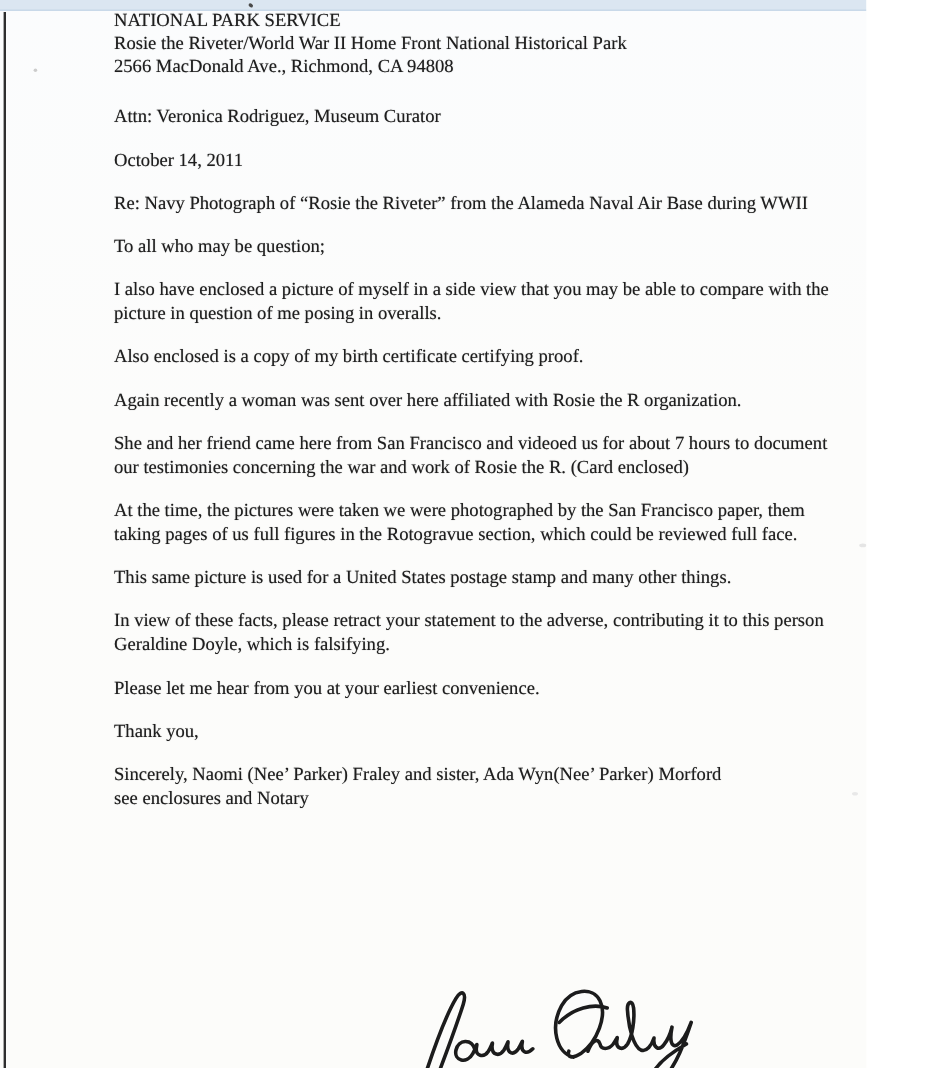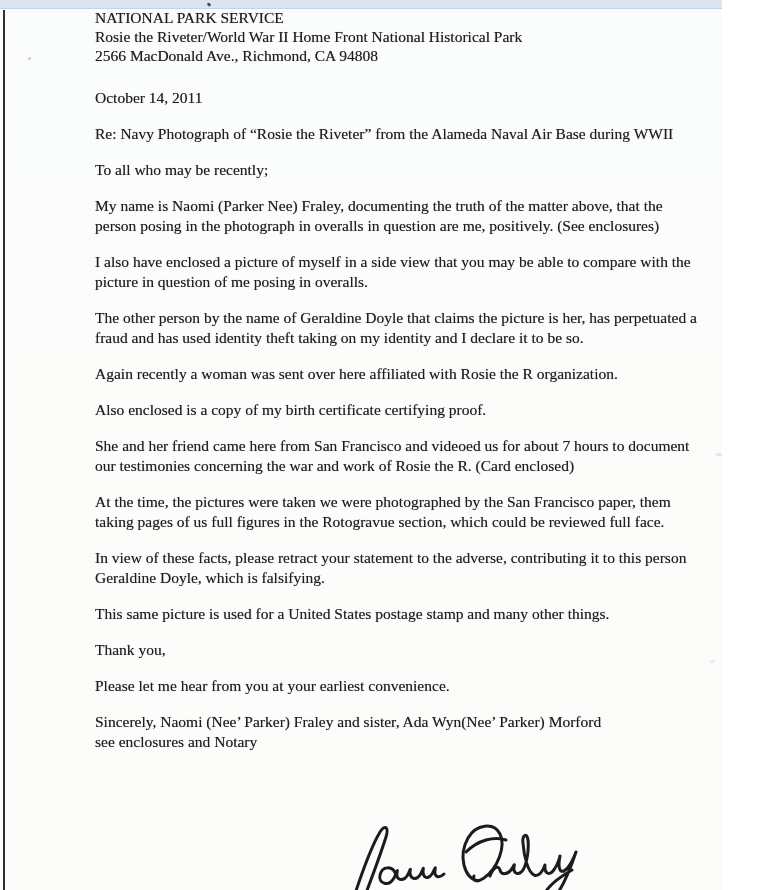--- a/index.html
+++ b/index.html
@@ -80,42 +80,39 @@
 
   <div class="speck speck-1"></div>
   <div class="speck speck-2"></div>
   <div class="speck speck-3"></div>
   <div class="speck speck-4"></div>
 
   <div class="letter-body">
     <div class="para sender">NATIONAL PARK SERVICE
 Rosie the Riveter/World War II Home Front National Historical Park
 2566 MacDonald Ave., Richmond, CA 94808</div>
+    <div class="para">Attn: Veronica Rodriguez, Museum Curator</div>
     <div class="para">October 14, 2011</div>
     <div class="para">Re: Navy Photograph of “Rosie the Riveter” from the Alameda Naval Air Base during WWII</div>
-    <div class="para">To all who may be recently;</div>
+    <div class="para">To all who may be question;</div>
 
-    <div class="para">My name is Naomi (Parker Nee) Fraley, documenting the truth of the matter above, that the
-person posing in the photograph in overalls in question are me, positively. (See enclosures)</div>
     <div class="para">I also have enclosed a picture of myself in a side view that you may be able to compare with the
 picture in question of me posing in overalls.</div>
-    <div class="para">The other person by the name of Geraldine Doyle that claims the picture is her, has perpetuated a
-fraud and has used identity theft taking on my identity and I declare it to be so.</div>
+    <div class="para">Also enclosed is a copy of my birth certificate certifying proof.</div>
     <div class="para">Again recently a woman was sent over here affiliated with Rosie the R organization.</div>
-    <div class="para">Also enclosed is a copy of my birth certificate certifying proof.</div>
     <div class="para">She and her friend came here from San Francisco and videoed us for about 7 hours to document
 our testimonies concerning the war and work of Rosie the R. (Card enclosed)</div>
     <div class="para">At the time, the pictures were taken we were photographed by the San Francisco paper, them
 taking pages of us full figures in the Rotogravue section, which could be reviewed full face.</div>
+    <div class="para">This same picture is used for a United States postage stamp and many other things.</div>
     <div class="para">In view of these facts, please retract your statement to the adverse, contributing it to this person
 Geraldine Doyle, which is falsifying.</div>
-    <div class="para">This same picture is used for a United States postage stamp and many other things.</div>
 
+    <div class="para">Please let me hear from you at your earliest convenience.</div>
     <div class="para">Thank you,</div>
-    <div class="para">Please let me hear from you at your earliest convenience.</div>
     <div class="para signoff">Sincerely, Naomi (Nee’ Parker) Fraley and sister, Ada Wyn(Nee’ Parker) Morford
 see enclosures and Notary</div>
   </div>
 
   <svg class="signature" viewBox="0 0 240 95" role="img" aria-label="Naomi Fraley">
     <path d="M6,104 C14,78 28,34 40,14 C45,6 49,9 46,19 C39,41 28,70 18,96"></path>
     <path d="M56,57 C53,47 42,48 40,57 C38,66 49,69 54,60 C57,55 58,49 57,55 C56,62 63,64 67,58 C70,53 71,48 70,54 C70,61 76,63 80,57 C83,52 84,47 83,53 C83,60 88,62 92,56 C95,51 96,47 95,52 C94,59 99,61 104,56"></path>
     <path d="M138,63 C124,60 118,38 128,20 C136,6 154,4 160,16 C166,28 158,50 144,60 C138,64 132,64 134,58"></path>
     <path d="M126,34 C138,22 154,18 166,22"></path>
     <path d="M150,58 C153,50 158,46 160,52 C161,57 167,57 171,52 C174,48 175,44 174,49 C173,56 179,58 183,52 C187,45 189,32 188,22 C187,14 182,17 183,25 C184,39 188,54 194,57 C199,59 203,53 205,47 C204,55 209,58 213,53 C217,48 219,42 220,38 C218,48 219,55 224,53 C229,50 233,42 236,34 C230,52 224,68 214,80 C207,88 200,88 203,79 C206,70 218,60 232,52"></path>

